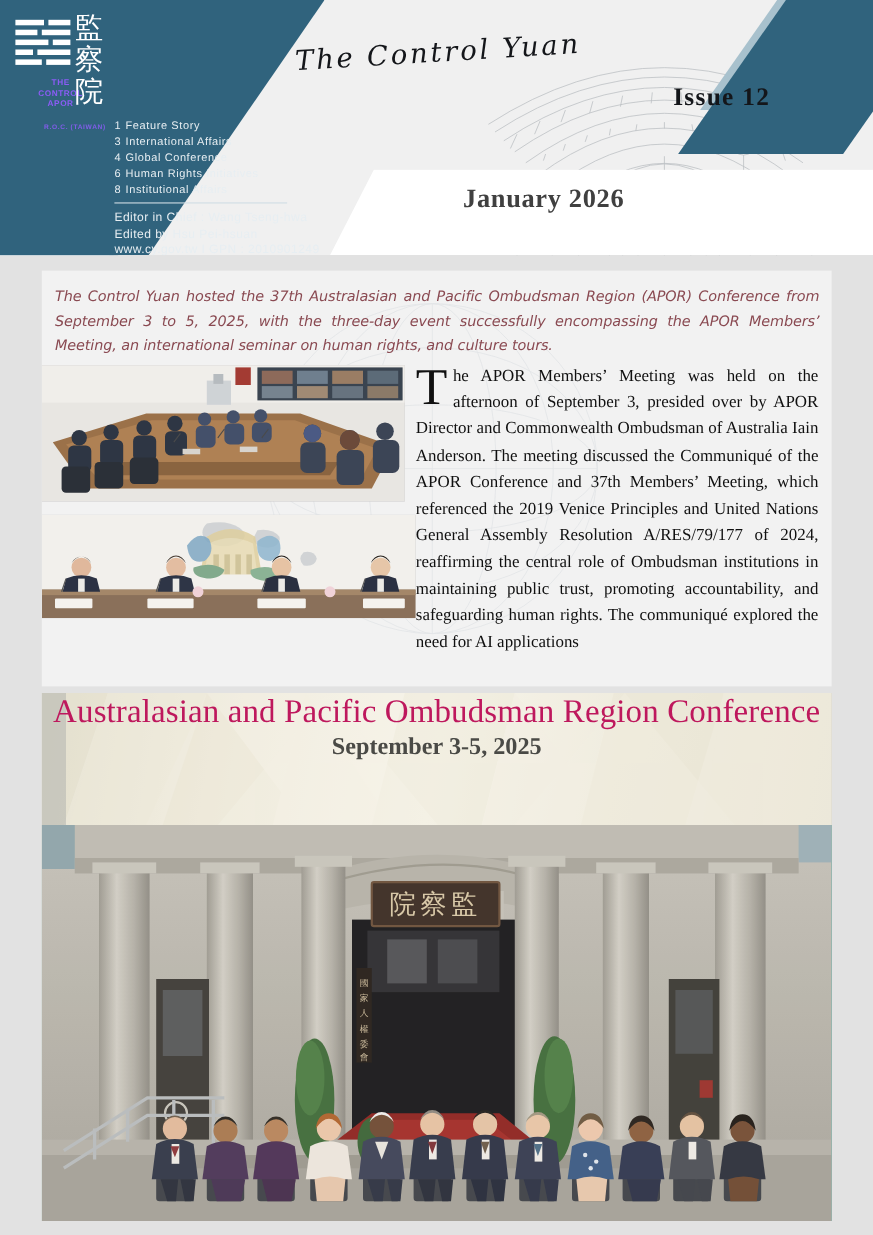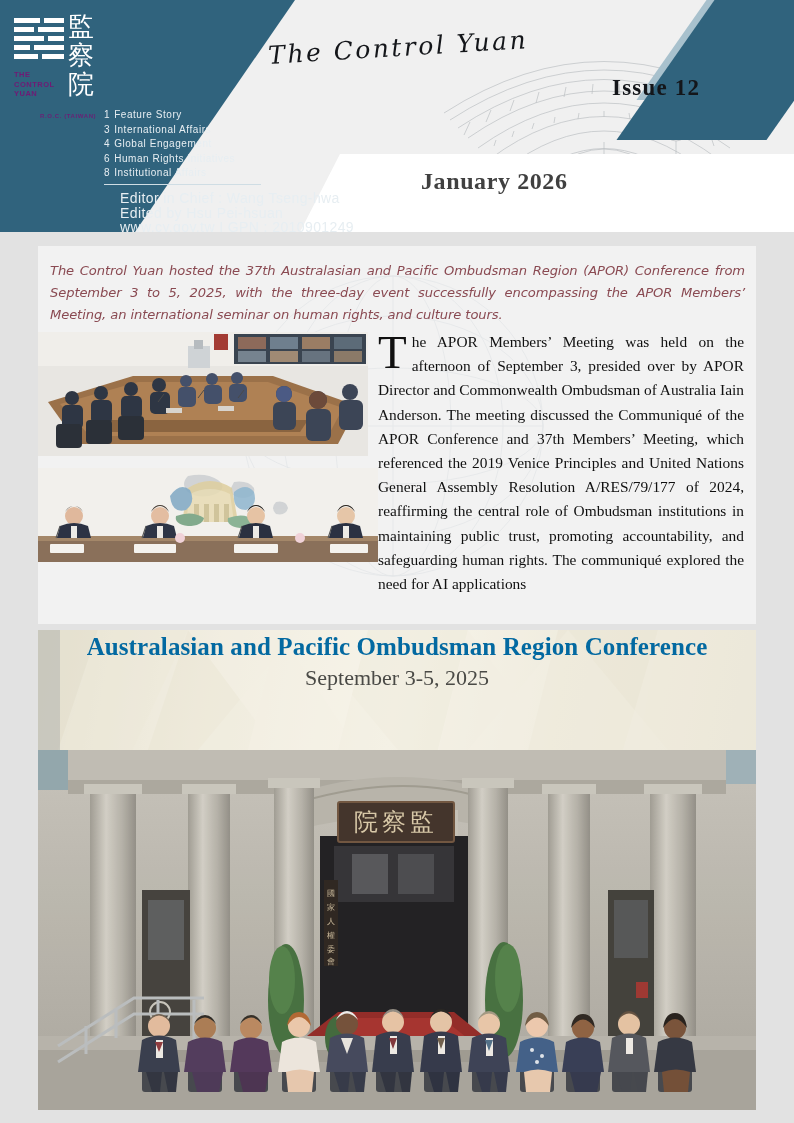--- a/index.html
+++ b/index.html
@@ -91,21 +91,22 @@
     width: 494px; height: 78px;
     background: #ffffff;
     z-index: 2;
     clip-path: polygon(40px 0, 494px 0, 494px 78px, 0 78px);
   }
 
   .logo-block {
     position: absolute;
     left: 14px; top: 18px;
     z-index: 5;
-    color: #701a75;
+    color: #8b5cf6;
+    text-align: center;
   }
   .logo-mark { width: 50px; height: 46px; position: relative; }
   .logo-mark .bar {
     position: absolute; background: #ffffff; height: 5px;
   }
   .logo-caption {
     font-size: 7.5px;
     line-height: 9.5px;
     font-weight: bold;
     letter-spacing: 0.5px;
@@ -143,26 +144,25 @@
     white-space: nowrap;
   }
   .toc-item .num { margin-right: 4px; }
   .toc-rule {
     width: 157px;
     height: 1px;
     background: #cfdde4;
     margin: 3px 0 6px 0;
   }
   .toc-meta {
-    font-size: 14px;
+    font-size: 11px;
     line-height: 14.6px;
     letter-spacing: 0.4px;
     color: #e7eef2;
     white-space: nowrap;
-    margin-left: 16px;
   }
 
   .masthead {
     position: absolute;
     z-index: 6;
     left: 0; top: 0;
     width: 794px; height: 232px;
     pointer-events: none;
   }
   .mast-the-control-yuan {
@@ -333,29 +333,29 @@
     font-weight: bold;
     font-size: 31px;
     line-height: 40px;
     margin-top: 8px;
     color: #4a4a46;
     letter-spacing: 0.2px;
   }
   .banner-accent { color: #c7861f; }
   .banner-line2 {
     font-family: "Liberation Serif", serif;
-    font-weight: bold;
-    font-size: 25px;
+    font-weight: normal;
+    font-size: 30px;
     line-height: 33px;
-    color: #0369a1;
+    color: #be185d;
     letter-spacing: 0.1px;
   }
   .banner-line3 {
     font-family: "Liberation Serif", serif;
-    font-weight: normal;
+    font-weight: bold;
     font-size: 22px;
     line-height: 30px;
     color: #4a4a46;
   }
 
   .feature-photo {
     position: absolute;
     left: 0; top: 120px;
     width: 718px; height: 360px;
     overflow: hidden;
@@ -449,36 +449,36 @@
       <div class="bar" style="left:0;  top:18px;width:30px;"></div>
       <div class="bar" style="left:34px;top:18px;width:16px;"></div>
       <div class="bar" style="left:0;  top:27px;width:16px;"></div>
       <div class="bar" style="left:20px;top:27px;width:30px;"></div>
       <div class="bar" style="left:0;  top:36px;width:24px;"></div>
       <div class="bar" style="left:28px;top:36px;width:22px;"></div>
     </div>
     <div class="logo-caption">
       <div>THE</div>
       <div>CONTROL</div>
-      <div>YUAN</div>
+      <div>APOR</div>
     </div>
     <div class="logo-roc">R.O.C. (TAIWAN)</div>
   </div>
 
   <div class="logo-cn">監<br>察<br>院</div>
 
   <div class="toc">
     <div class="toc-item">
       <span class="num">1</span><span>Feature Story</span>
     </div>
     <div class="toc-item">
       <span class="num">3</span><span>International Affairs</span>
     </div>
     <div class="toc-item">
-      <span class="num">4</span><span>Global Engagement</span>
+      <span class="num">4</span><span>Global Conference</span>
     </div>
     <div class="toc-item">
       <span class="num">6</span><span>Human Rights Initiatives</span>
     </div>
     <div class="toc-item">
       <span class="num">8</span><span>Institutional Affairs</span>
     </div>
     <div class="toc-rule"></div>
     <div class="toc-meta">Editor in Chief : Wang Tseng-hwa</div>
     <div class="toc-meta">Edited by Hsu Pei-hsuan</div>

